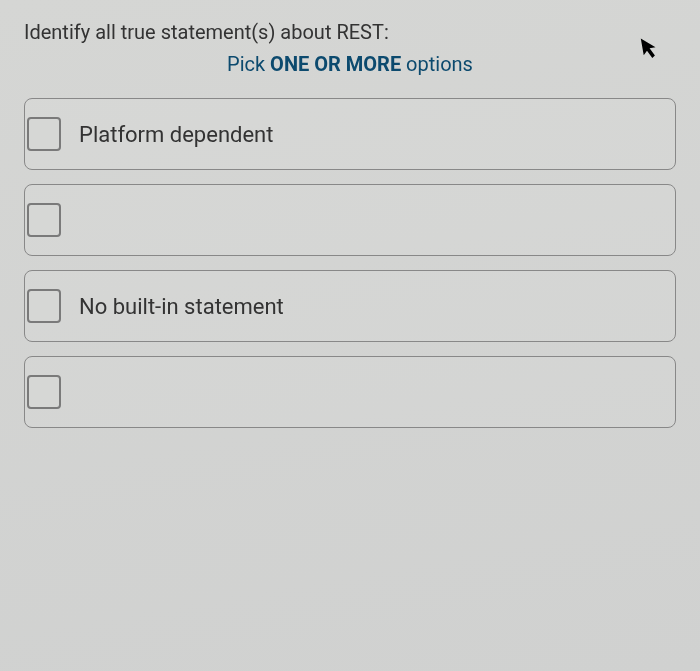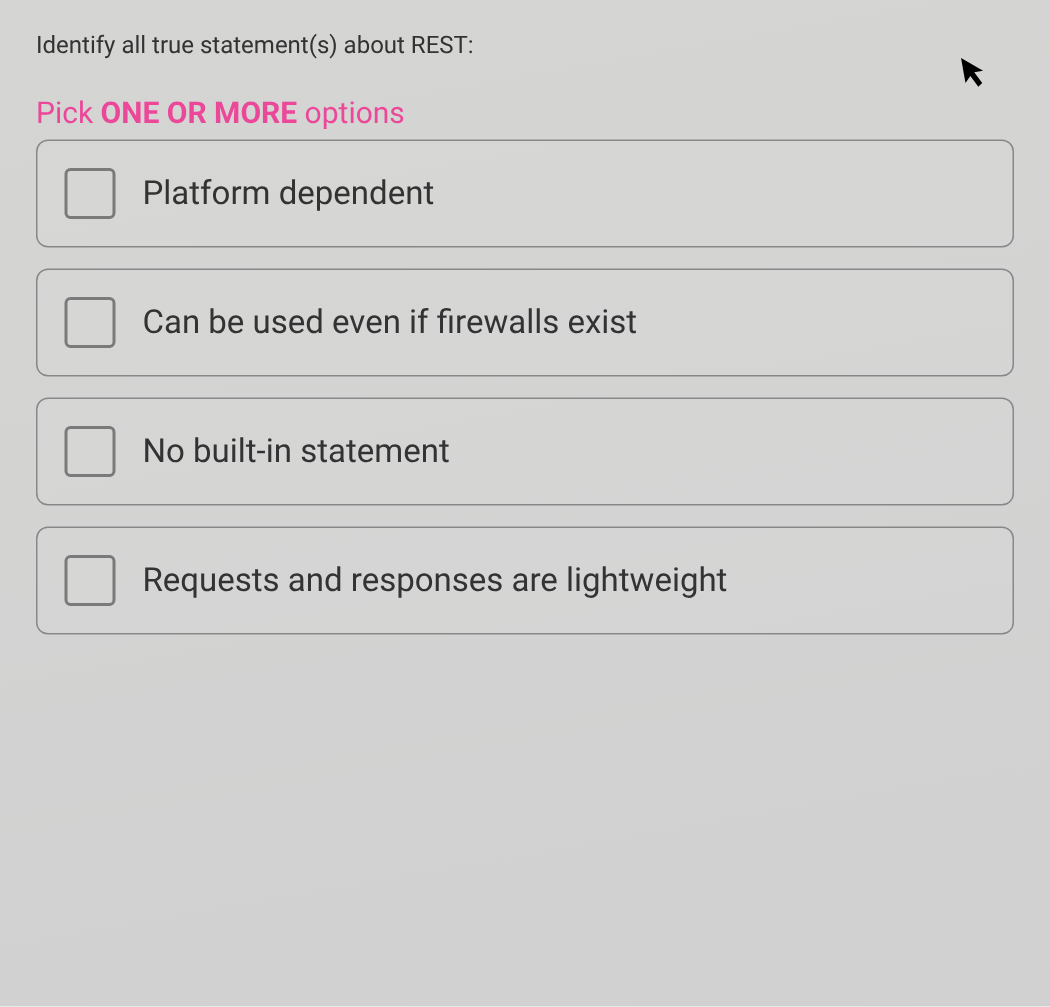--- a/index.html
+++ b/index.html
@@ -6,46 +6,47 @@
     body {
       margin: 0;
       padding: 20px 24px;
       font-family: -apple-system, BlinkMacSystemFont, 'Segoe UI', Roboto, Arial, sans-serif;
       background: linear-gradient(170deg, #d5d6d4 0%, #d0d1d0 100%);
       width: 700px;
       height: 671px;
       color: #3a3a3a;
     }
     .question-title {
-      font-size: 16px;
+      font-size: 20px;
       font-weight: 400;
-      margin-bottom: 24px;
+      margin-bottom: 8px;
       color: #333;
     }
     .instruction {
       font-size: 20px;
       font-weight: 400;
-      margin-bottom: 6px;
-      color: #ec4899;
+      margin-bottom: 22px;
+      color: #0c4a6e;
+      text-align: center;
     }
     .instruction strong {
       font-weight: 700;
     }
     .options {
       display: flex;
       flex-direction: column;
       gap: 14px;
     }
     .option-row {
       display: flex;
       align-items: center;
       gap: 18px;
       border: 1px solid #888;
       border-radius: 8px;
-      padding: 18px 18px;
+      padding: 18px 2px;
       background: rgba(255,255,255,0.05);
       cursor: pointer;
     }
     .checkbox {
       width: 34px;
       height: 34px;
       border: 2px solid #7a7a7a;
       border-radius: 4px;
       flex-shrink: 0;
       background: #d6d7d5;
@@ -76,32 +77,30 @@
 <div class="options">
 
   <label class="option-row">
     <span class="checkbox"></span>
     <span class="option-label">Platform dependent</span>
   </label>
 
 
   <label class="option-row">
     <span class="checkbox"></span>
-    <span class="option-label">Can be used even if firewalls exist</span>
   </label>
 
   <label class="option-row">
     <span class="checkbox"></span>
     <span class="option-label">No built-in statement</span>
   </label>
 
 
   <label class="option-row">
     <span class="checkbox"></span>
-    <span class="option-label">Requests and responses are lightweight</span>
   </label>
 
 </div>
 
 <div class="cursor">
   <svg width="18" height="24" viewBox="0 0 18 24">
       <path d="M1 1 L1 18 L5 14 L9 22 L12 20 L8 12 L14 12 Z" fill="#000"></path>
     </svg>
 </div>
 

